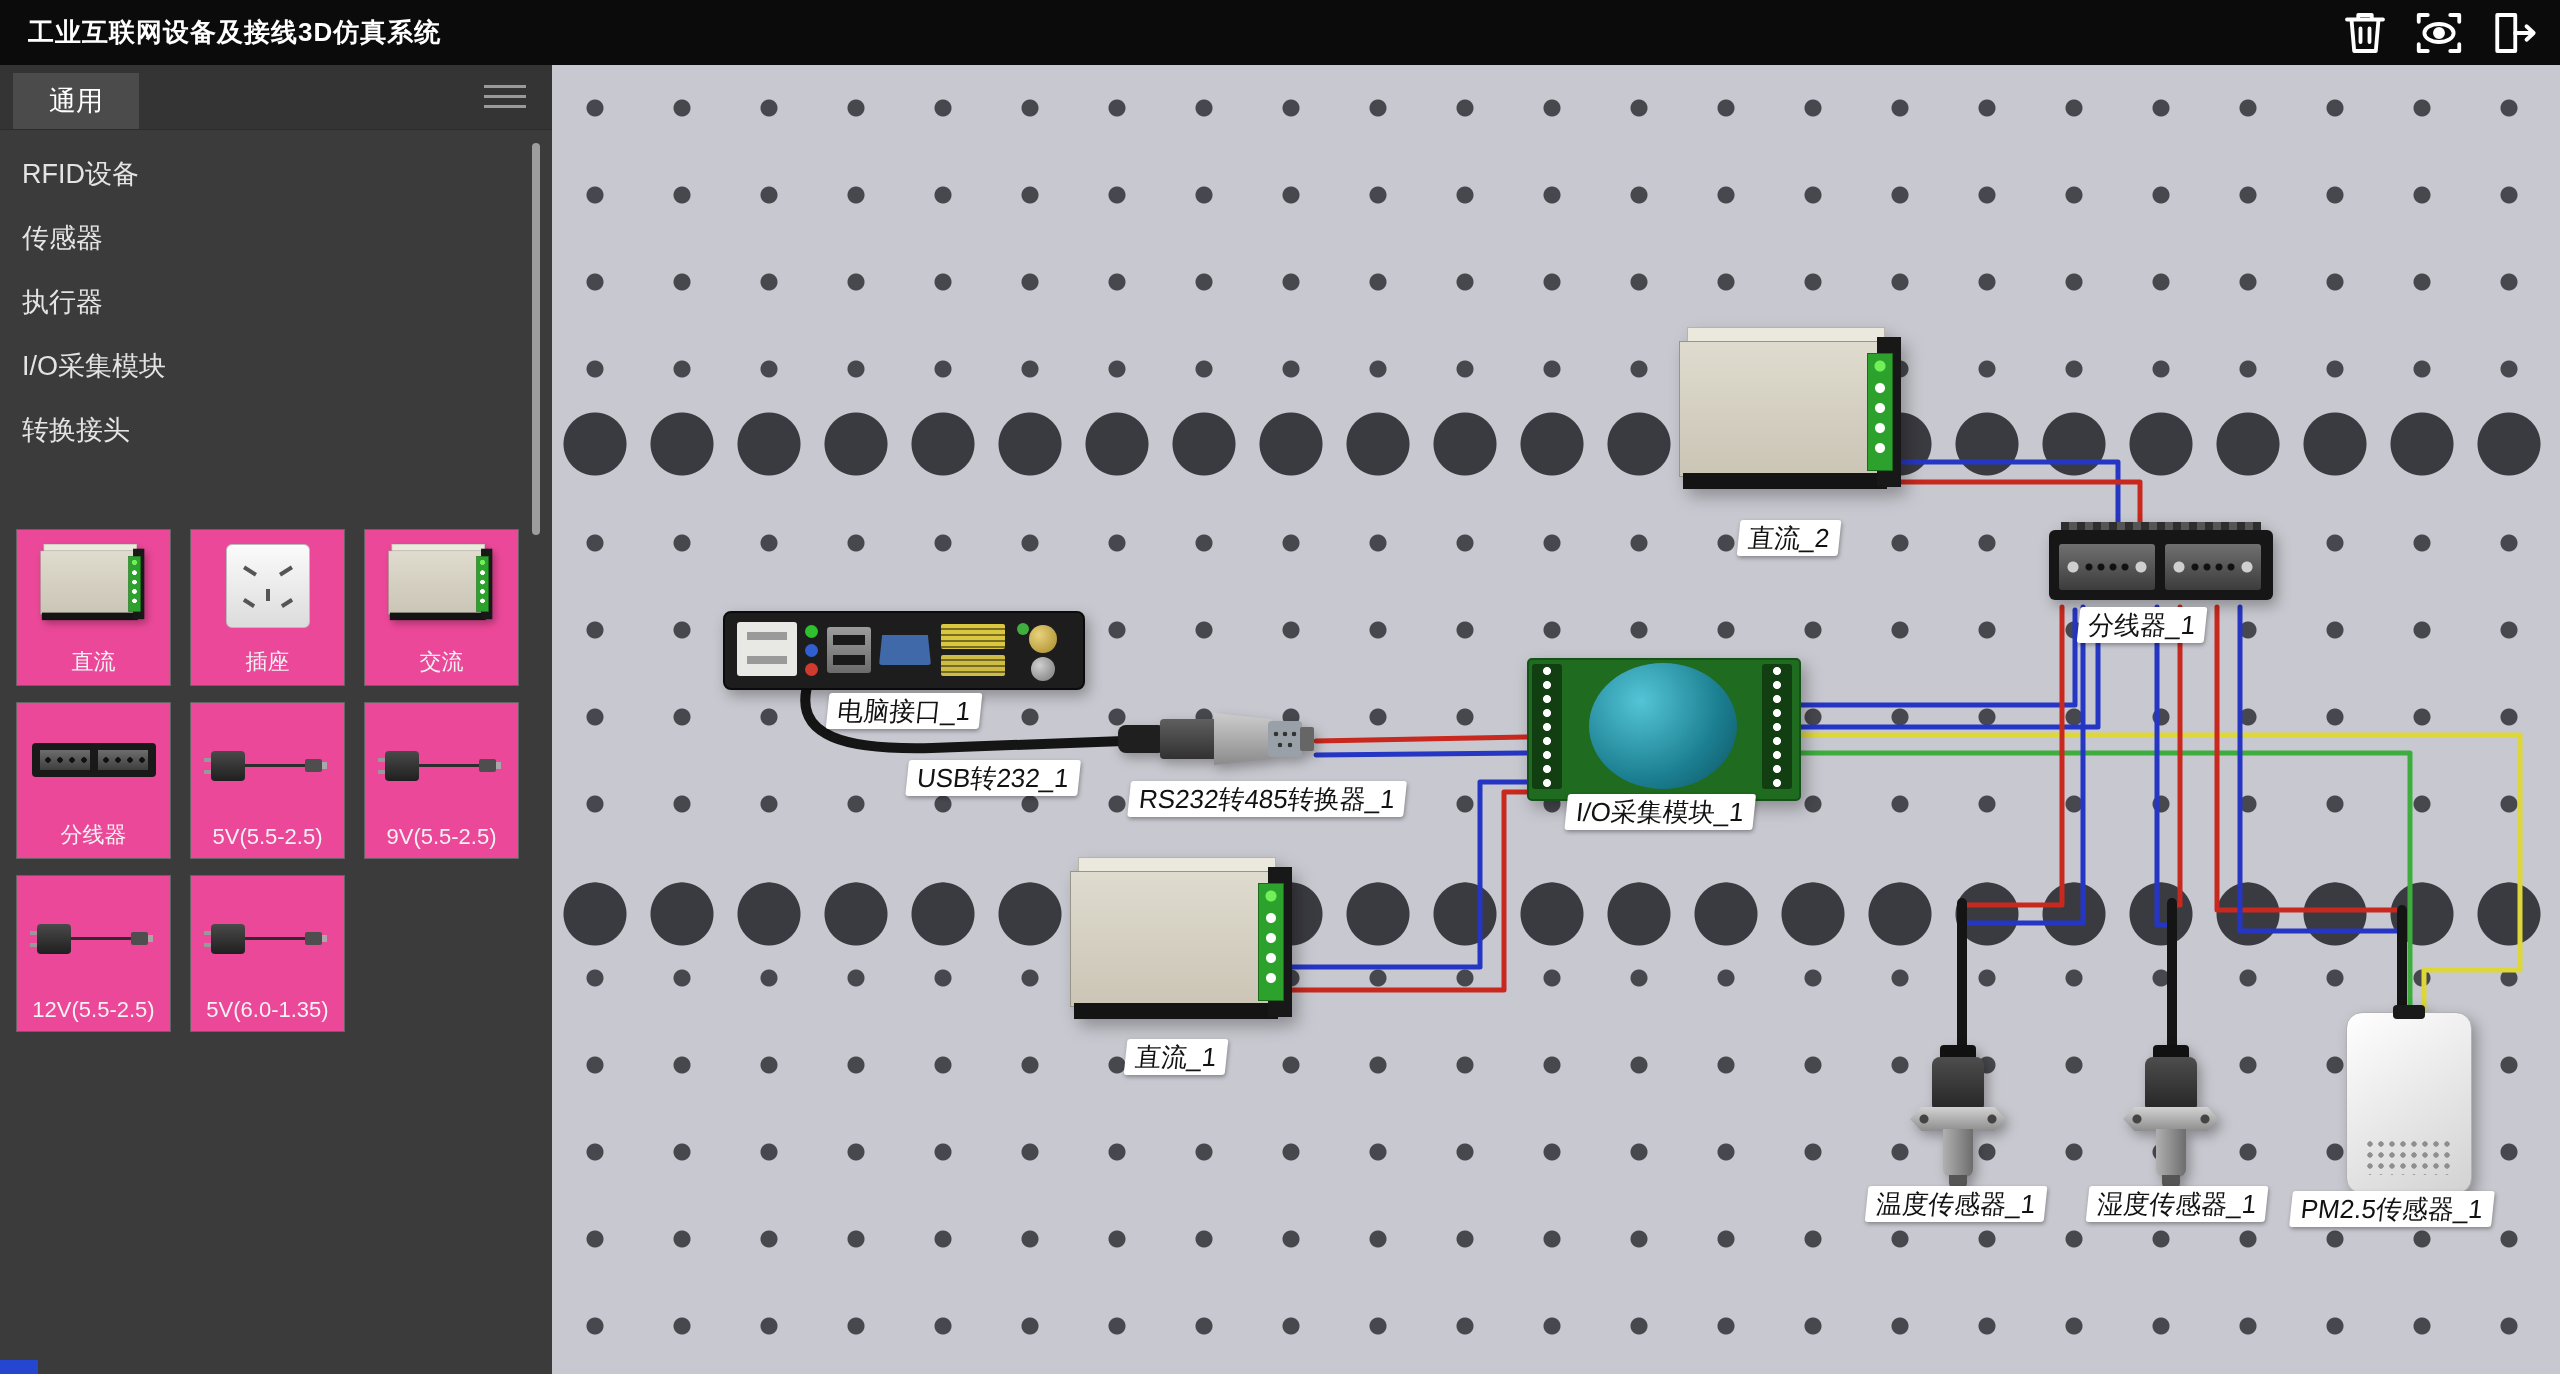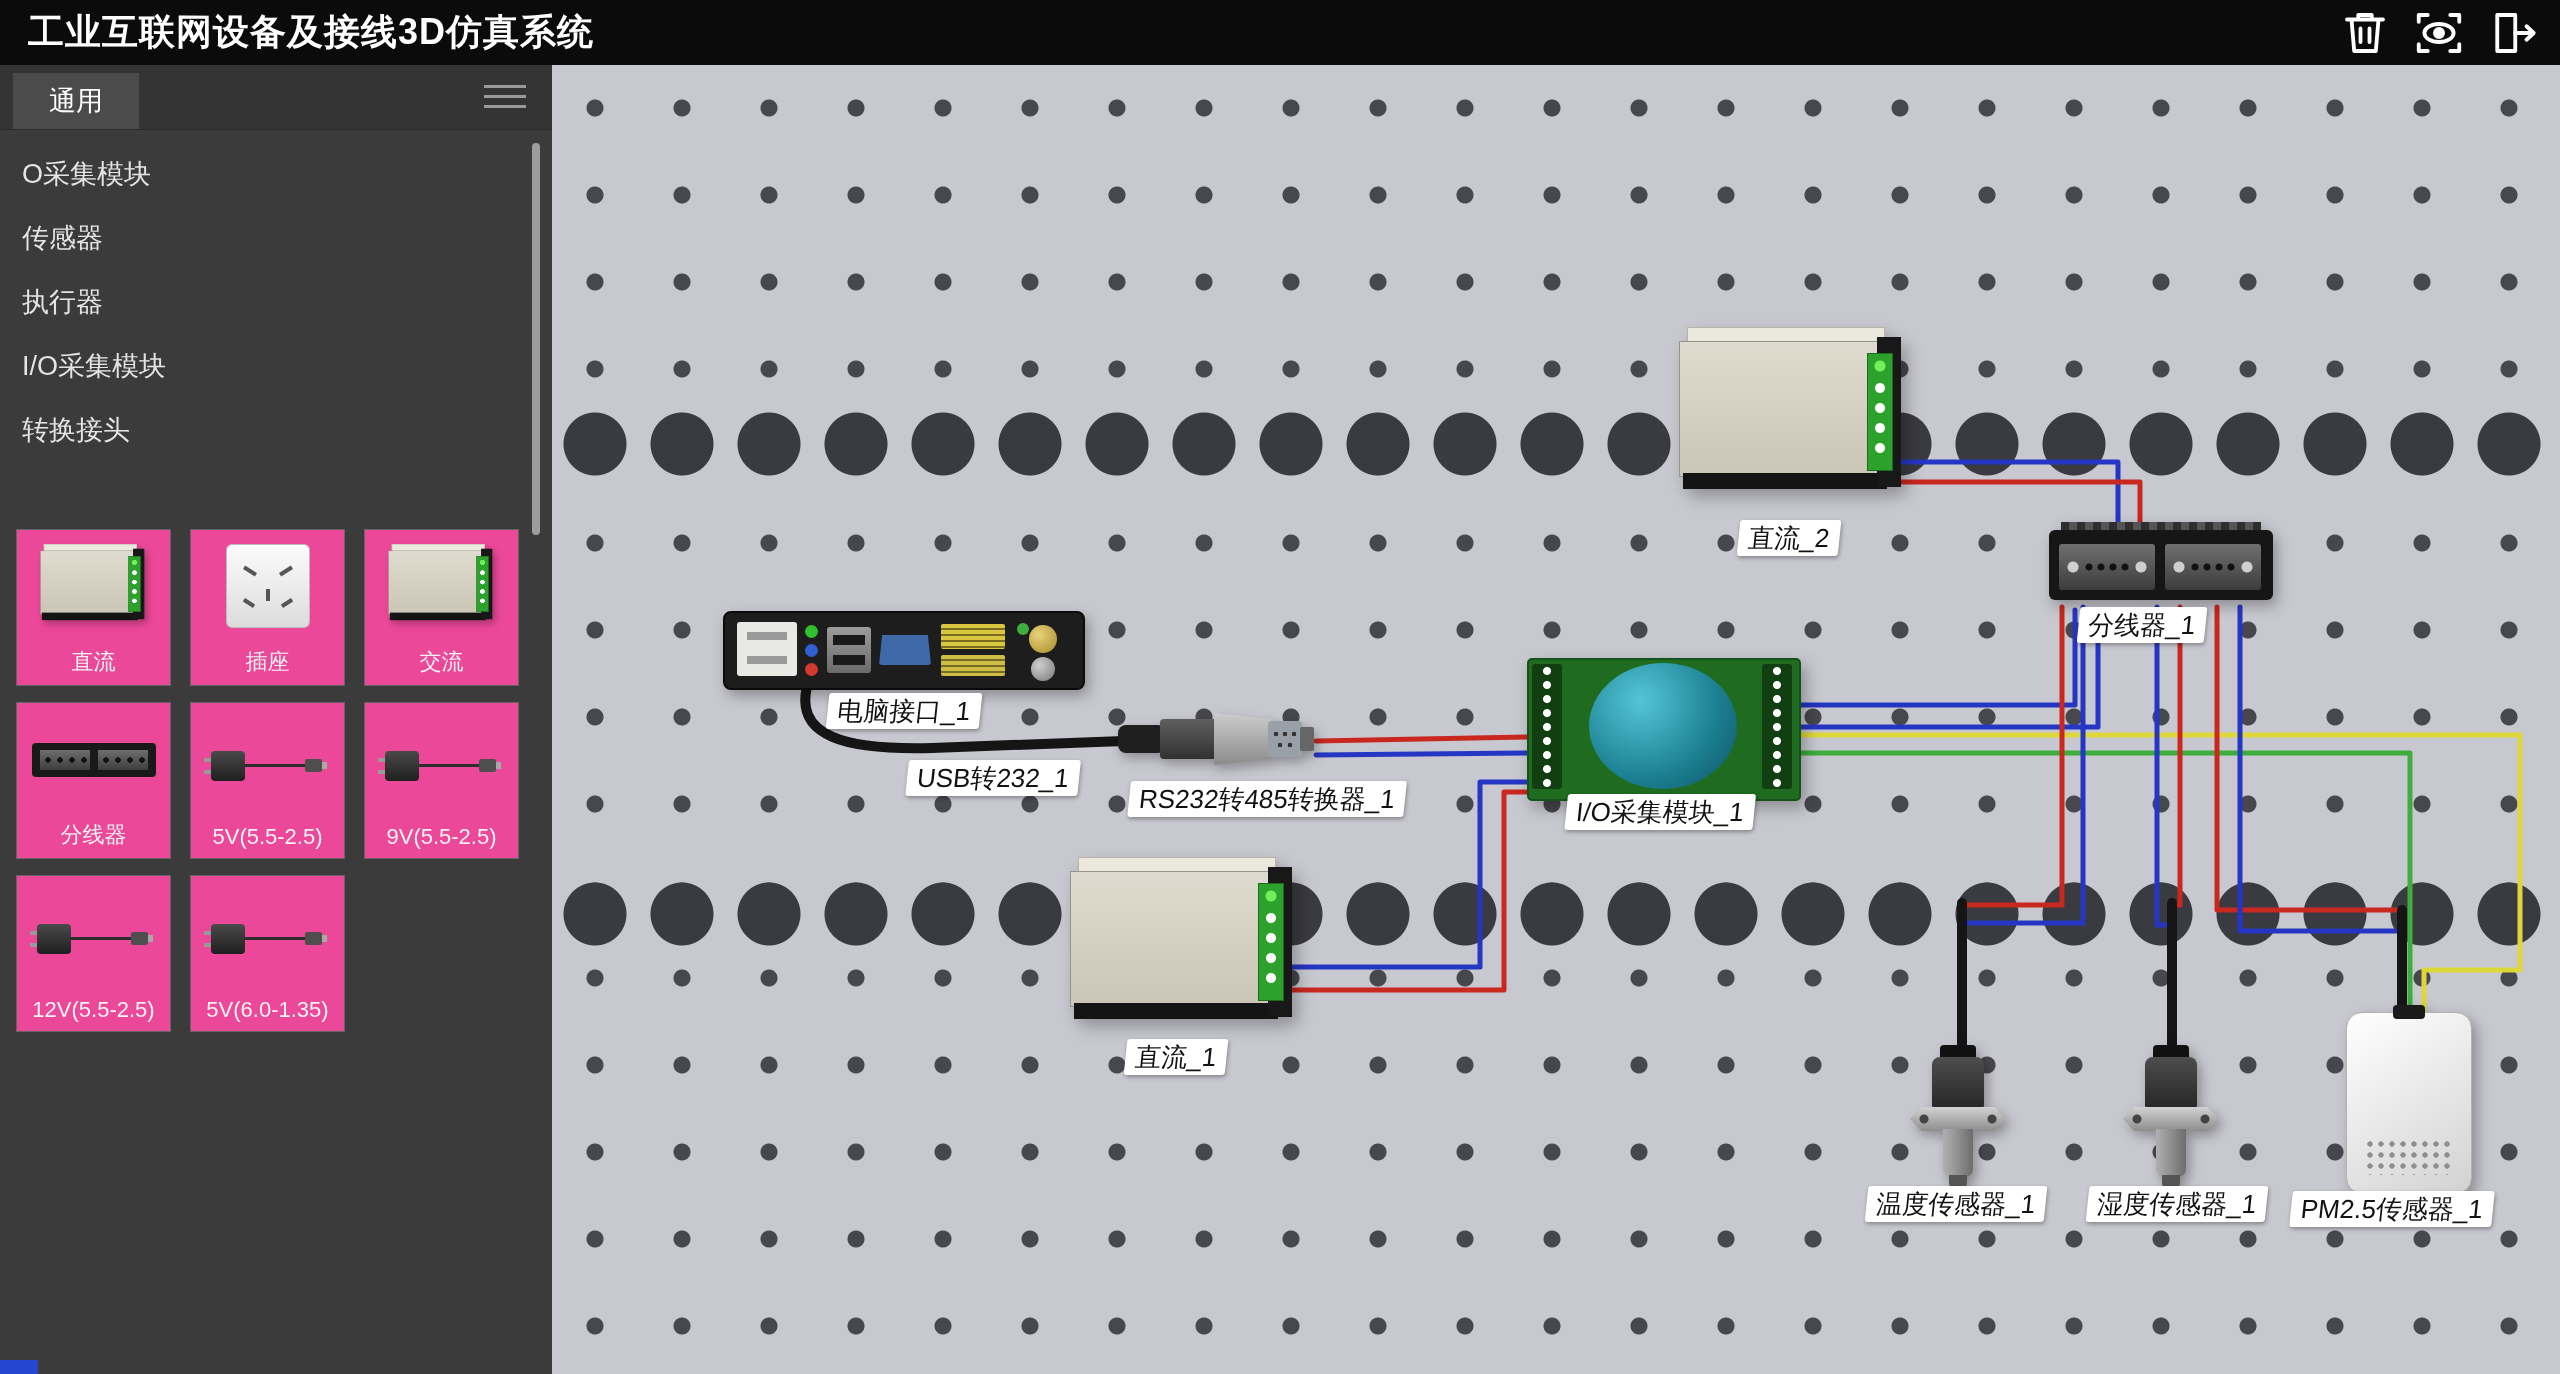--- a/index.html
+++ b/index.html
@@ -2,21 +2,21 @@
 <html style="--wire-red: #c8281e; --wire-blue: #2636c4; --wire-green: #3dae3d; --wire-yellow: #ded73a; --wire-black: #151515;"><head>
 <meta charset="utf-8">
 <style>
   html,body{margin:0;padding:0;background:#222;}
   #app{position:relative;width:2560px;height:1374px;overflow:hidden;
        font-family:"Liberation Sans","DejaVu Sans",sans-serif;-webkit-font-smoothing:antialiased;}
 
   
   #topbar{position:absolute;left:0;top:0;width:2560px;height:65px;background:#0b0b0b;z-index:20;
           display:flex;align-items:center;justify-content:space-between;}
-  #topbar h1{margin:0 0 0 28px;font-size:36px;font-weight:bold;color:#fff;letter-spacing:1px;}
+  #topbar h1{margin:0 0 0 28px;font-size:26px;font-weight:bold;color:#fff;letter-spacing:1px;}
   .topbar-icons{display:flex;gap:16px;margin-right:18px;}
   .tb-btn{width:58px;height:58px;background:transparent;border:none;padding:2px;cursor:pointer;}
   .tb-btn svg{width:54px;height:54px;stroke:#fff;fill:none;stroke-width:1.7;stroke-linecap:round;stroke-linejoin:round;}
 
   
   #sidebar{position:absolute;left:0;top:65px;width:552px;height:1309px;background:#3b3b3b;z-index:15;}
   .tabrow{position:relative;height:64px;background:#343434;border-bottom:1px solid #2c2c2c;}
   .tab{position:absolute;left:13px;top:8px;width:126px;height:56px;background:#4b4b4b;color:#ffffff;
        font-size:27px;display:flex;align-items:center;justify-content:center;cursor:pointer;}
   .hamburger{position:absolute;right:26px;top:20px;width:42px;height:26px;cursor:pointer;}
@@ -205,21 +205,21 @@
   <aside id="sidebar">
     <div class="tabrow">
       <div class="tab">通用</div>
       <div class="hamburger">
           <i></i>
           <i></i>
           <i></i>
         </div>
     </div>
     <ul class="menu">
-      <li>O采集模块</li>
+      <li>RFID设备</li>
       <li>传感器</li>
       <li>执行器</li>
       <li>I/O采集模块</li>
       <li>转换接头</li>
     </ul>
     <div class="scrollbar"></div>
 
     <div class="cards">
       <div class="card">
         <div class="thumb thumb-psu">

